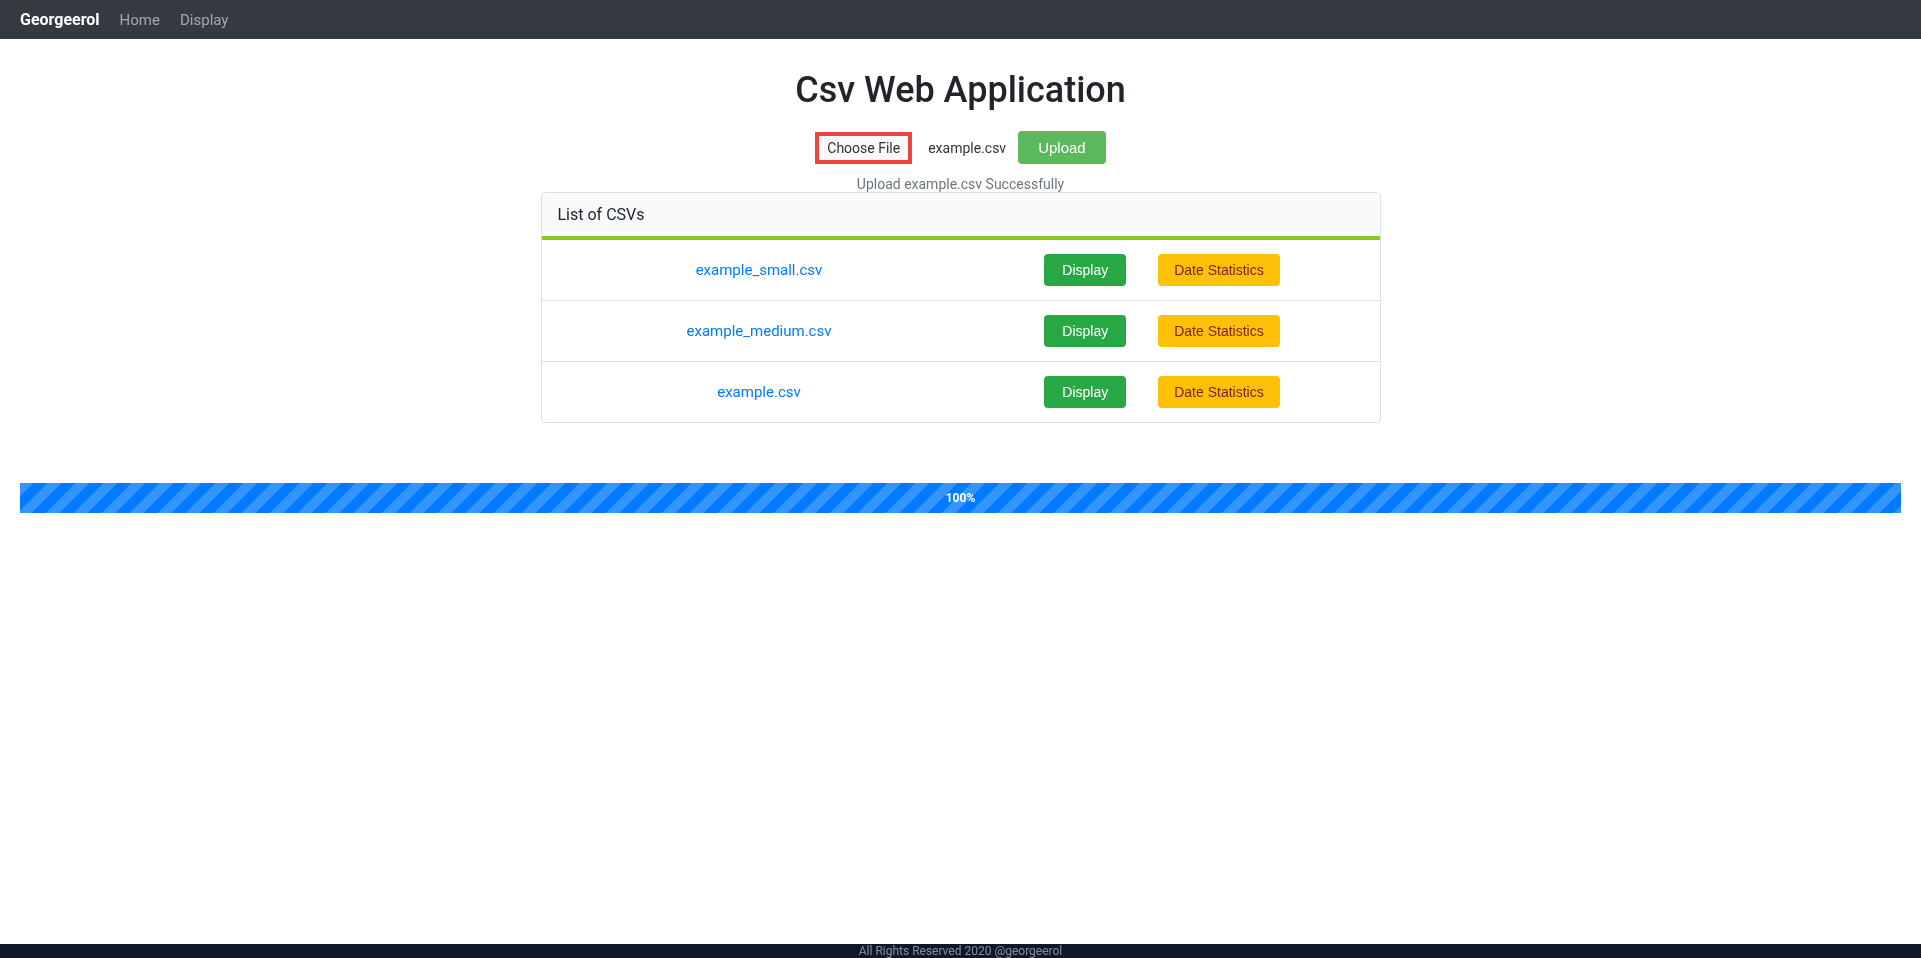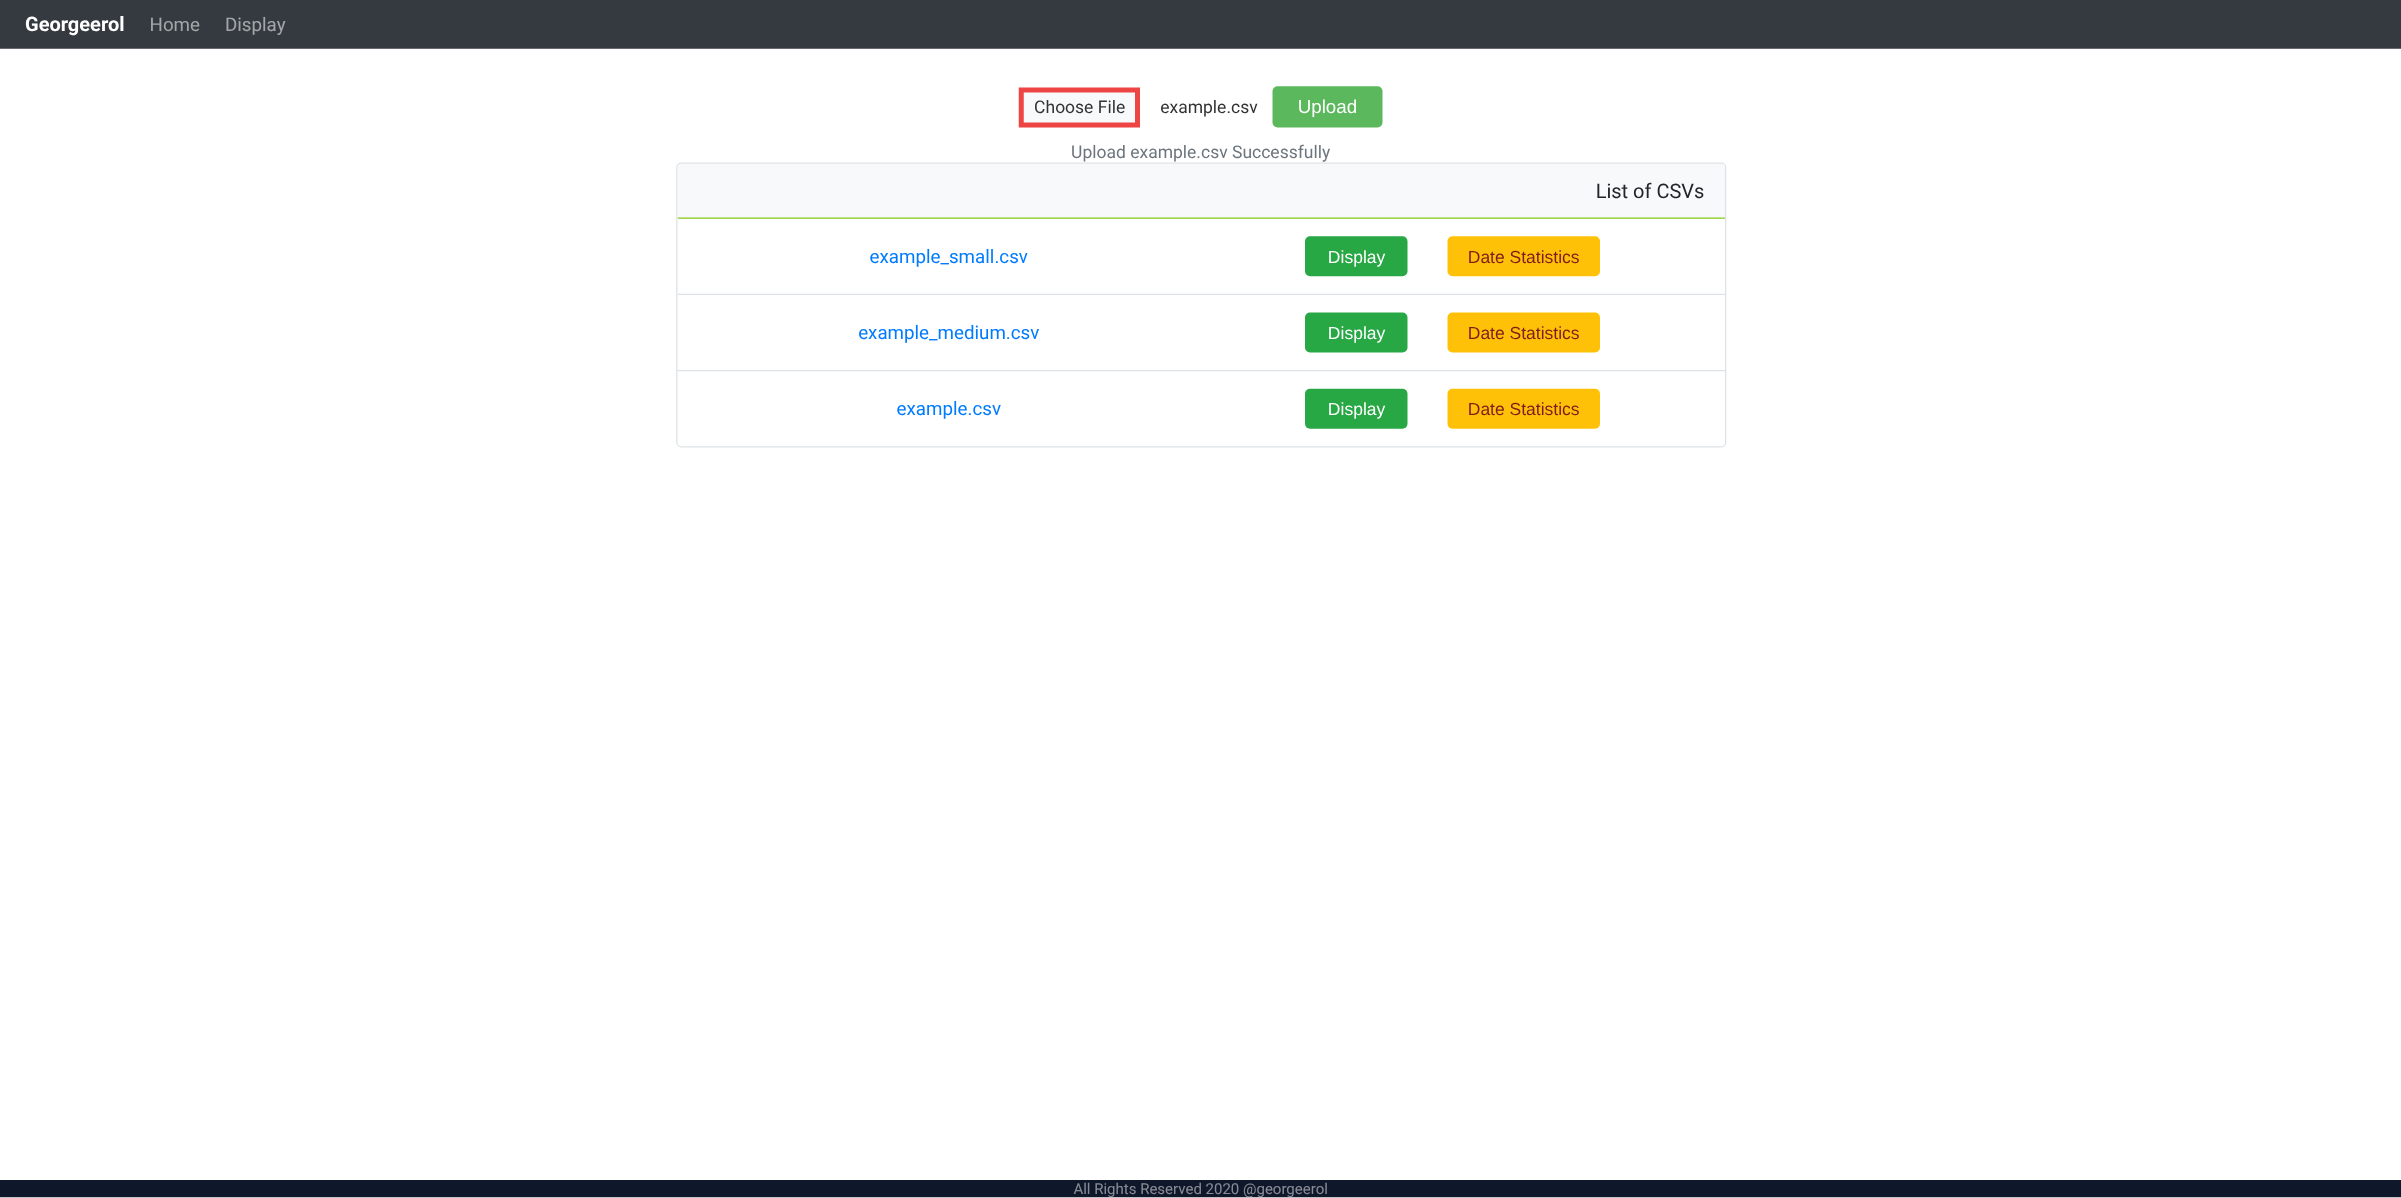--- a/index.html
+++ b/index.html
@@ -87,22 +87,22 @@
       border: 1px solid #dee2e6;
       border-radius: 4px;
       overflow: hidden;
     }
 
     .csv-table-header {
       background: #f8f9fa;
       padding: 12px 16px;
       font-size: 16px;
       color: #212529;
-      text-align: right;
-      border-bottom: 1px solid #84cc16;
+      text-align: left;
+      border-bottom: 4px solid #84cc16;
     }
 
     .csv-table-row {
       display: flex;
       align-items: center;
       padding: 14px 16px;
       border-bottom: 1px solid #dee2e6;
     }
     .csv-table-row:last-child {
       border-bottom: none;
@@ -200,20 +200,21 @@
 <body>
 
 <nav class="navbar">
   <a class="navbar-brand">Georgeerol</a>
   <a class="navbar-link" href="#">Home</a>
   <a class="navbar-link" href="#">Display</a>
 </nav>
 
 <div class="main-content">
 
+  <h1 class="page-title">Csv Web Application</h1>
 
   <div class="upload-area">
     <label class="file-input-wrapper">
       <span>Choose File</span>
 
     </label>
     <span class="file-name">example.csv</span>
     <button class="upload-btn">Upload</button>
   </div>
 
@@ -240,19 +241,24 @@
 
     <div class="csv-table-row">
       <span class="csv-filename">example.csv</span>
       <div class="csv-actions">
         <button class="display-btn">Display</button>
         <button class="date-stats-btn">Date Statistics</button>
       </div>
     </div>
   </div>
 
+  <div class="progress-bar-container">
+    <div class="progress-bar-fill" style="width:100%;">
+    </div>
+    <span class="progress-label">100%</span>
+  </div>
 
   <div class="spacer"></div>
 </div>
 
 <footer class="footer">
   <span>All Rights Reserved 2020 @georgeerol</span>
 </footer>
 
 </body></html>

